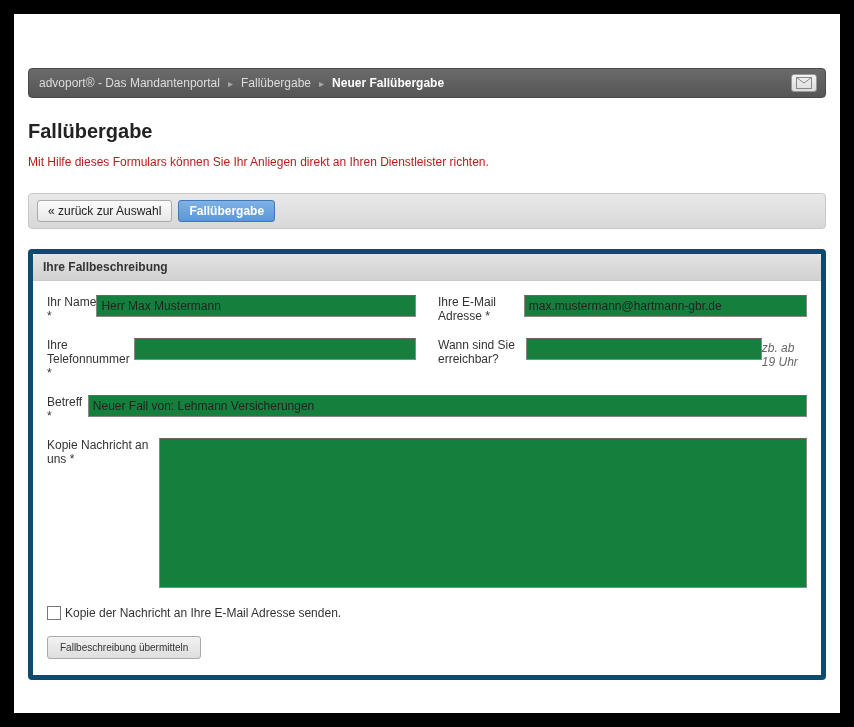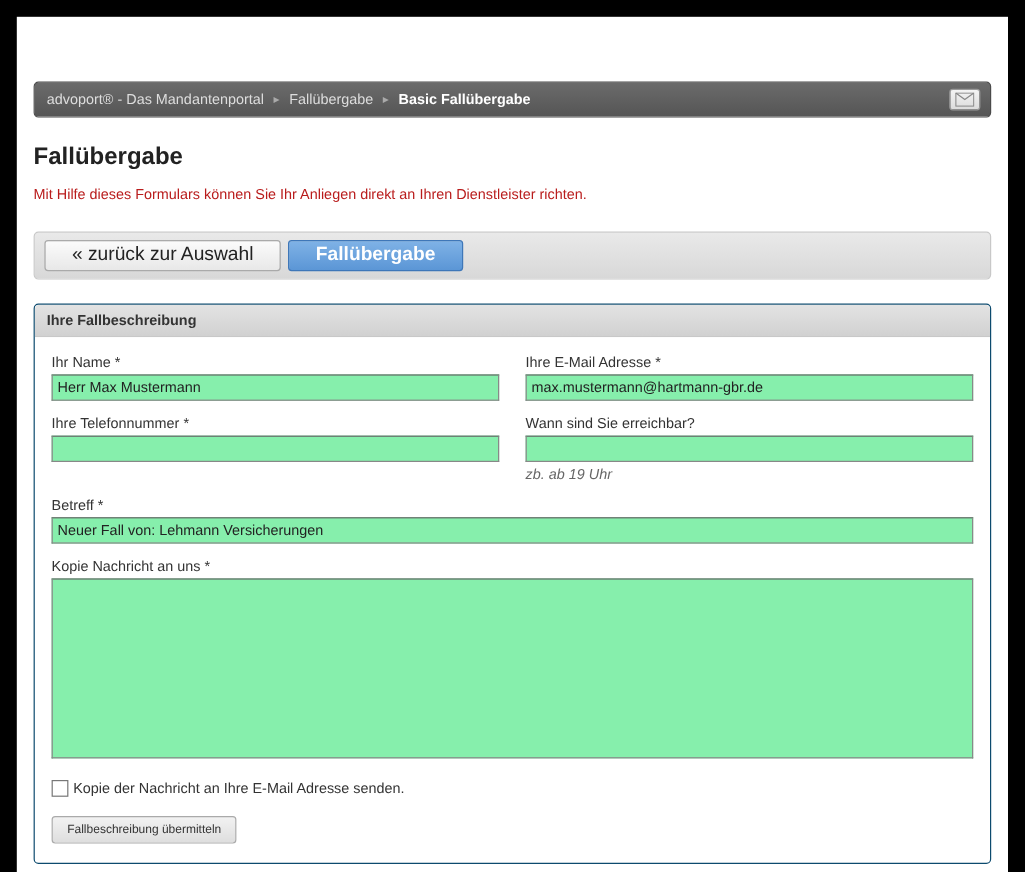--- a/index.html
+++ b/index.html
@@ -61,66 +61,66 @@
     background: linear-gradient(to bottom,#e9e9e9,#d8d8d8);
     border: 1px solid #c8c8c8;
     border-radius: 4px;
     padding: 6px 8px;
     display: flex;
     align-items: center;
     gap: 6px;
     margin-bottom: 20px;
   }
   .btn {
-    font-size: 16px;
-    padding: 3px 22px;
+    font-size: 12px;
+    padding: 3px 10px;
     border-radius: 3px;
     cursor: pointer;
   }
   .btn-back {
     background: linear-gradient(to bottom,#fbfbfb,#e8e8e8);
     border: 1px solid #aaa;
     color: #222;
   }
   .btn-active {
     background: linear-gradient(to bottom,#7fb2e6,#5b96d6);
     border: 1px solid #3f77b8;
     color: #fff;
     font-weight: bold;
   }
   .formbox {
-    border: 1px solid #0c4a6e;
+    border: 5px solid #0c4a6e;
     border-radius: 4px;
   }
   .formbox-header {
     background: linear-gradient(to bottom,#e3e3e3,#d1d1d1);
     border-bottom: 1px solid #c8c8c8;
     padding: 6px 10px;
     font-weight: bold;
     color: #333;
     font-size: 12px;
     border-radius: 4px 4px 0 0;
   }
   .formbox-body {
     padding: 14px 14px 16px 14px;
   }
   .row { display: flex; gap: 22px; margin-bottom: 12px; }
-  .col { flex: 1; display: flex; flex-direction: column; }
+  .col { flex: 1; display: flex; flex-direction: row; }
   label.fld-label {
     font-size: 12px;
     color: #333;
     margin-bottom: 3px;
   }
   input.text-input, textarea.text-area {
     border: 1px solid #888;
     border-top-color: #666;
     font-size: 12px;
     font-family: inherit;
     padding: 3px 4px;
-    background: #86efac;
+    background: #15803d;
     color: #222;
   }
   input.text-input { height: 22px; }
   textarea.text-area { height: 150px; resize: none; }
   .hint {
     font-style: italic;
     color: #666;
     font-size: 12px;
     margin-top: 3px;
   }
@@ -151,21 +151,21 @@
 <body>
 
 <div class="page">
 
   <div class="topbar">
     <div class="breadcrumb">
       <span>advoport® - Das Mandantenportal</span>
       <span class="bc-sep">▸</span>
       <span>Fallübergabe</span>
       <span class="bc-sep">▸</span>
-      <span class="bc-current">Basic Fallübergabe</span>
+      <span class="bc-current">Neuer Fallübergabe</span>
     </div>
     <div class="mail-icon">
       <svg viewBox="0 0 16 12">
         <rect x="0.5" y="0.5" width="15" height="11" fill="none" stroke="#888" stroke-width="1"></rect>
         <path d="M0.5 0.5 L8 6 L15.5 0.5" fill="none" stroke="#888" stroke-width="1"></path>
       </svg>
     </div>
   </div>
 
   <h1 class="page-title">Fallübergabe</h1>

